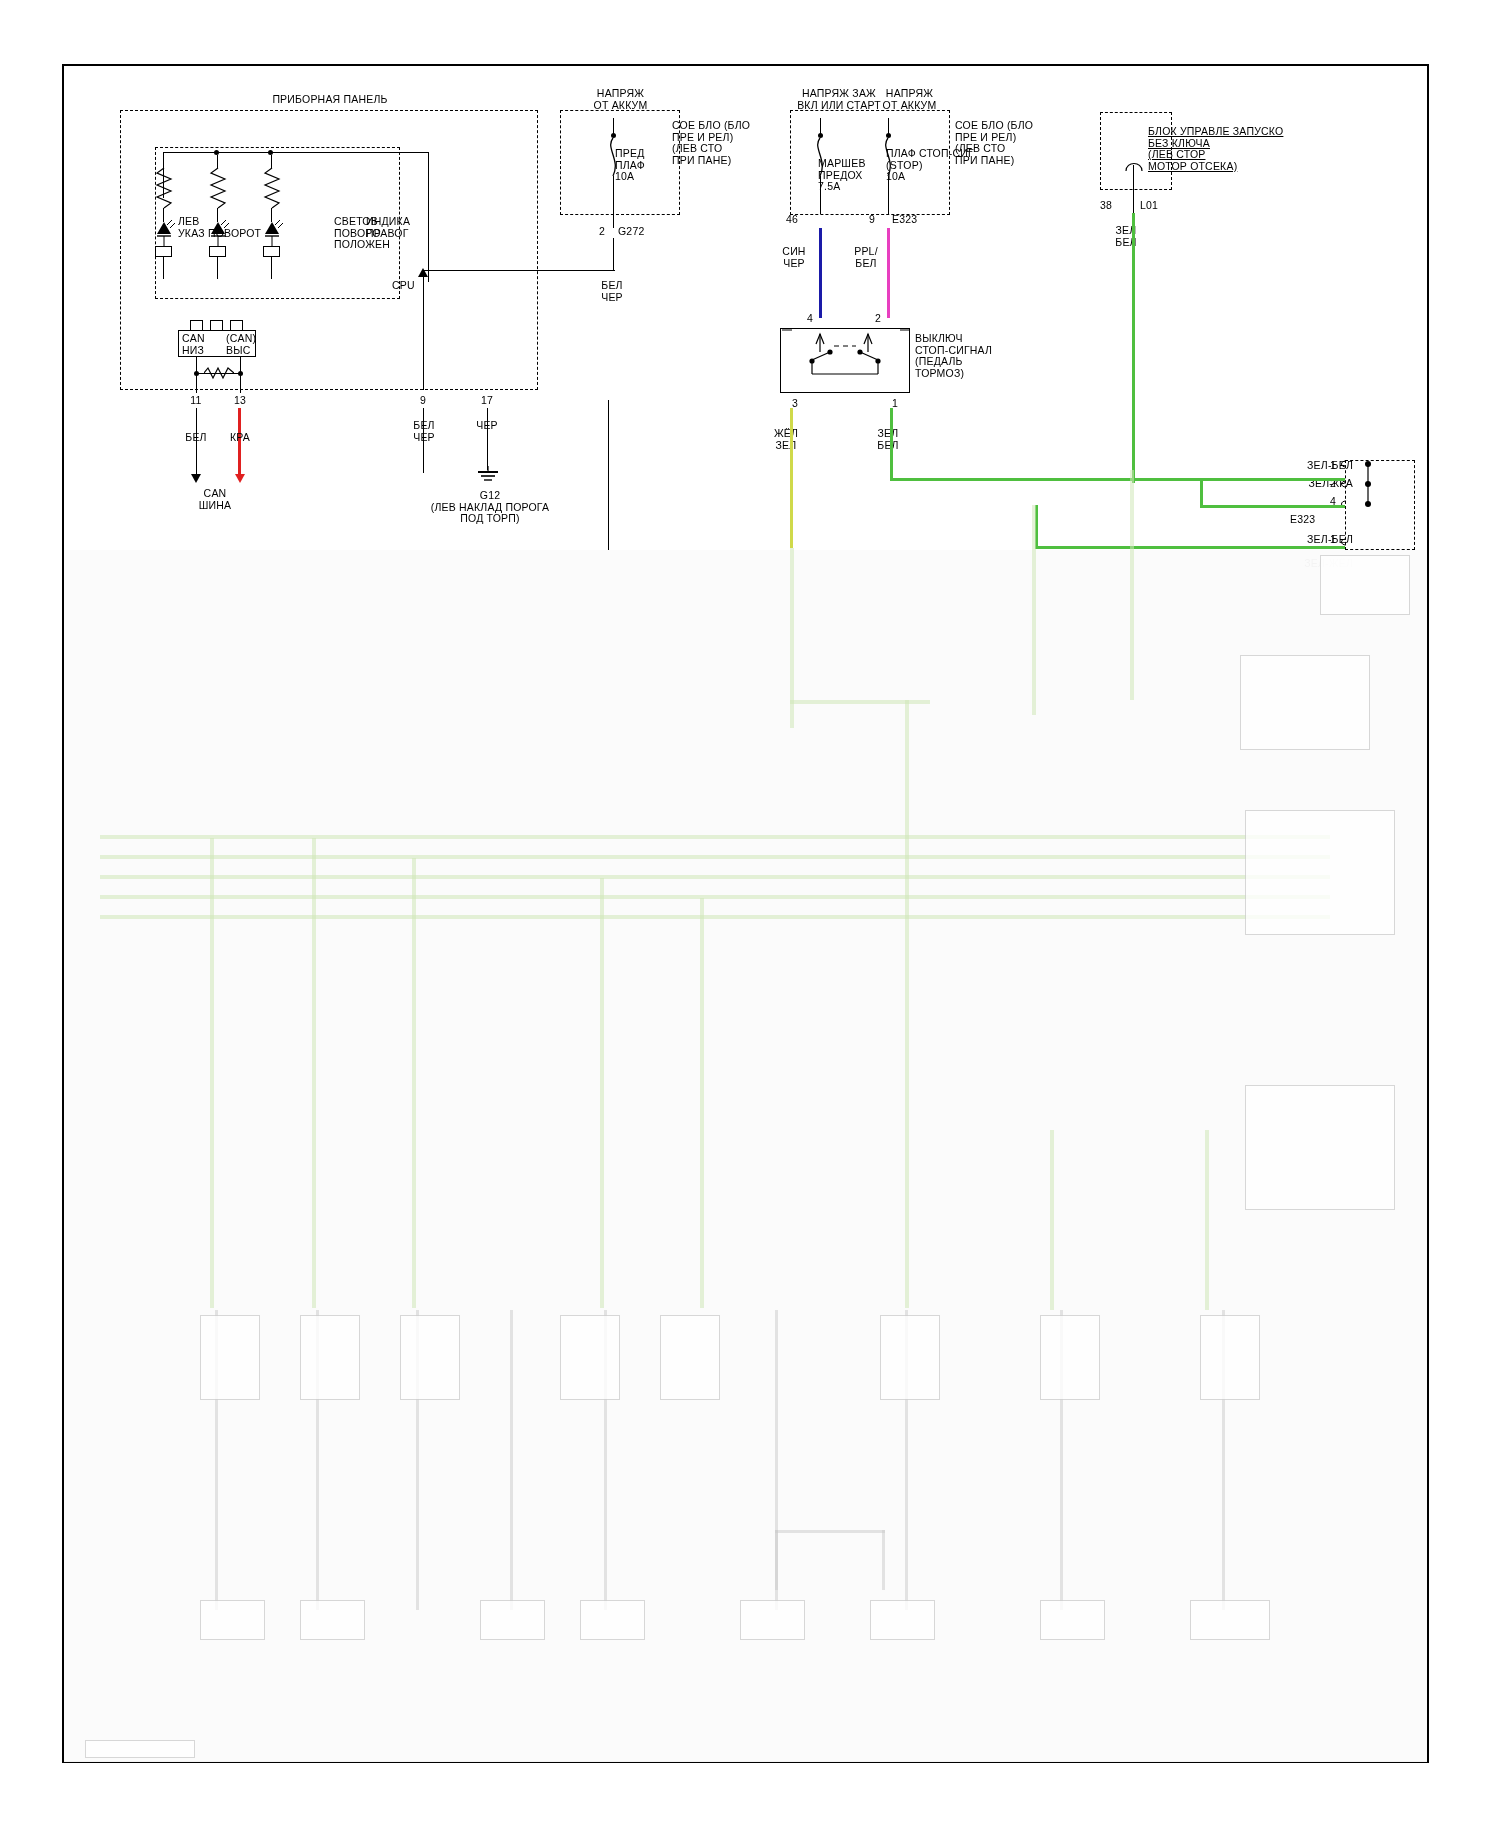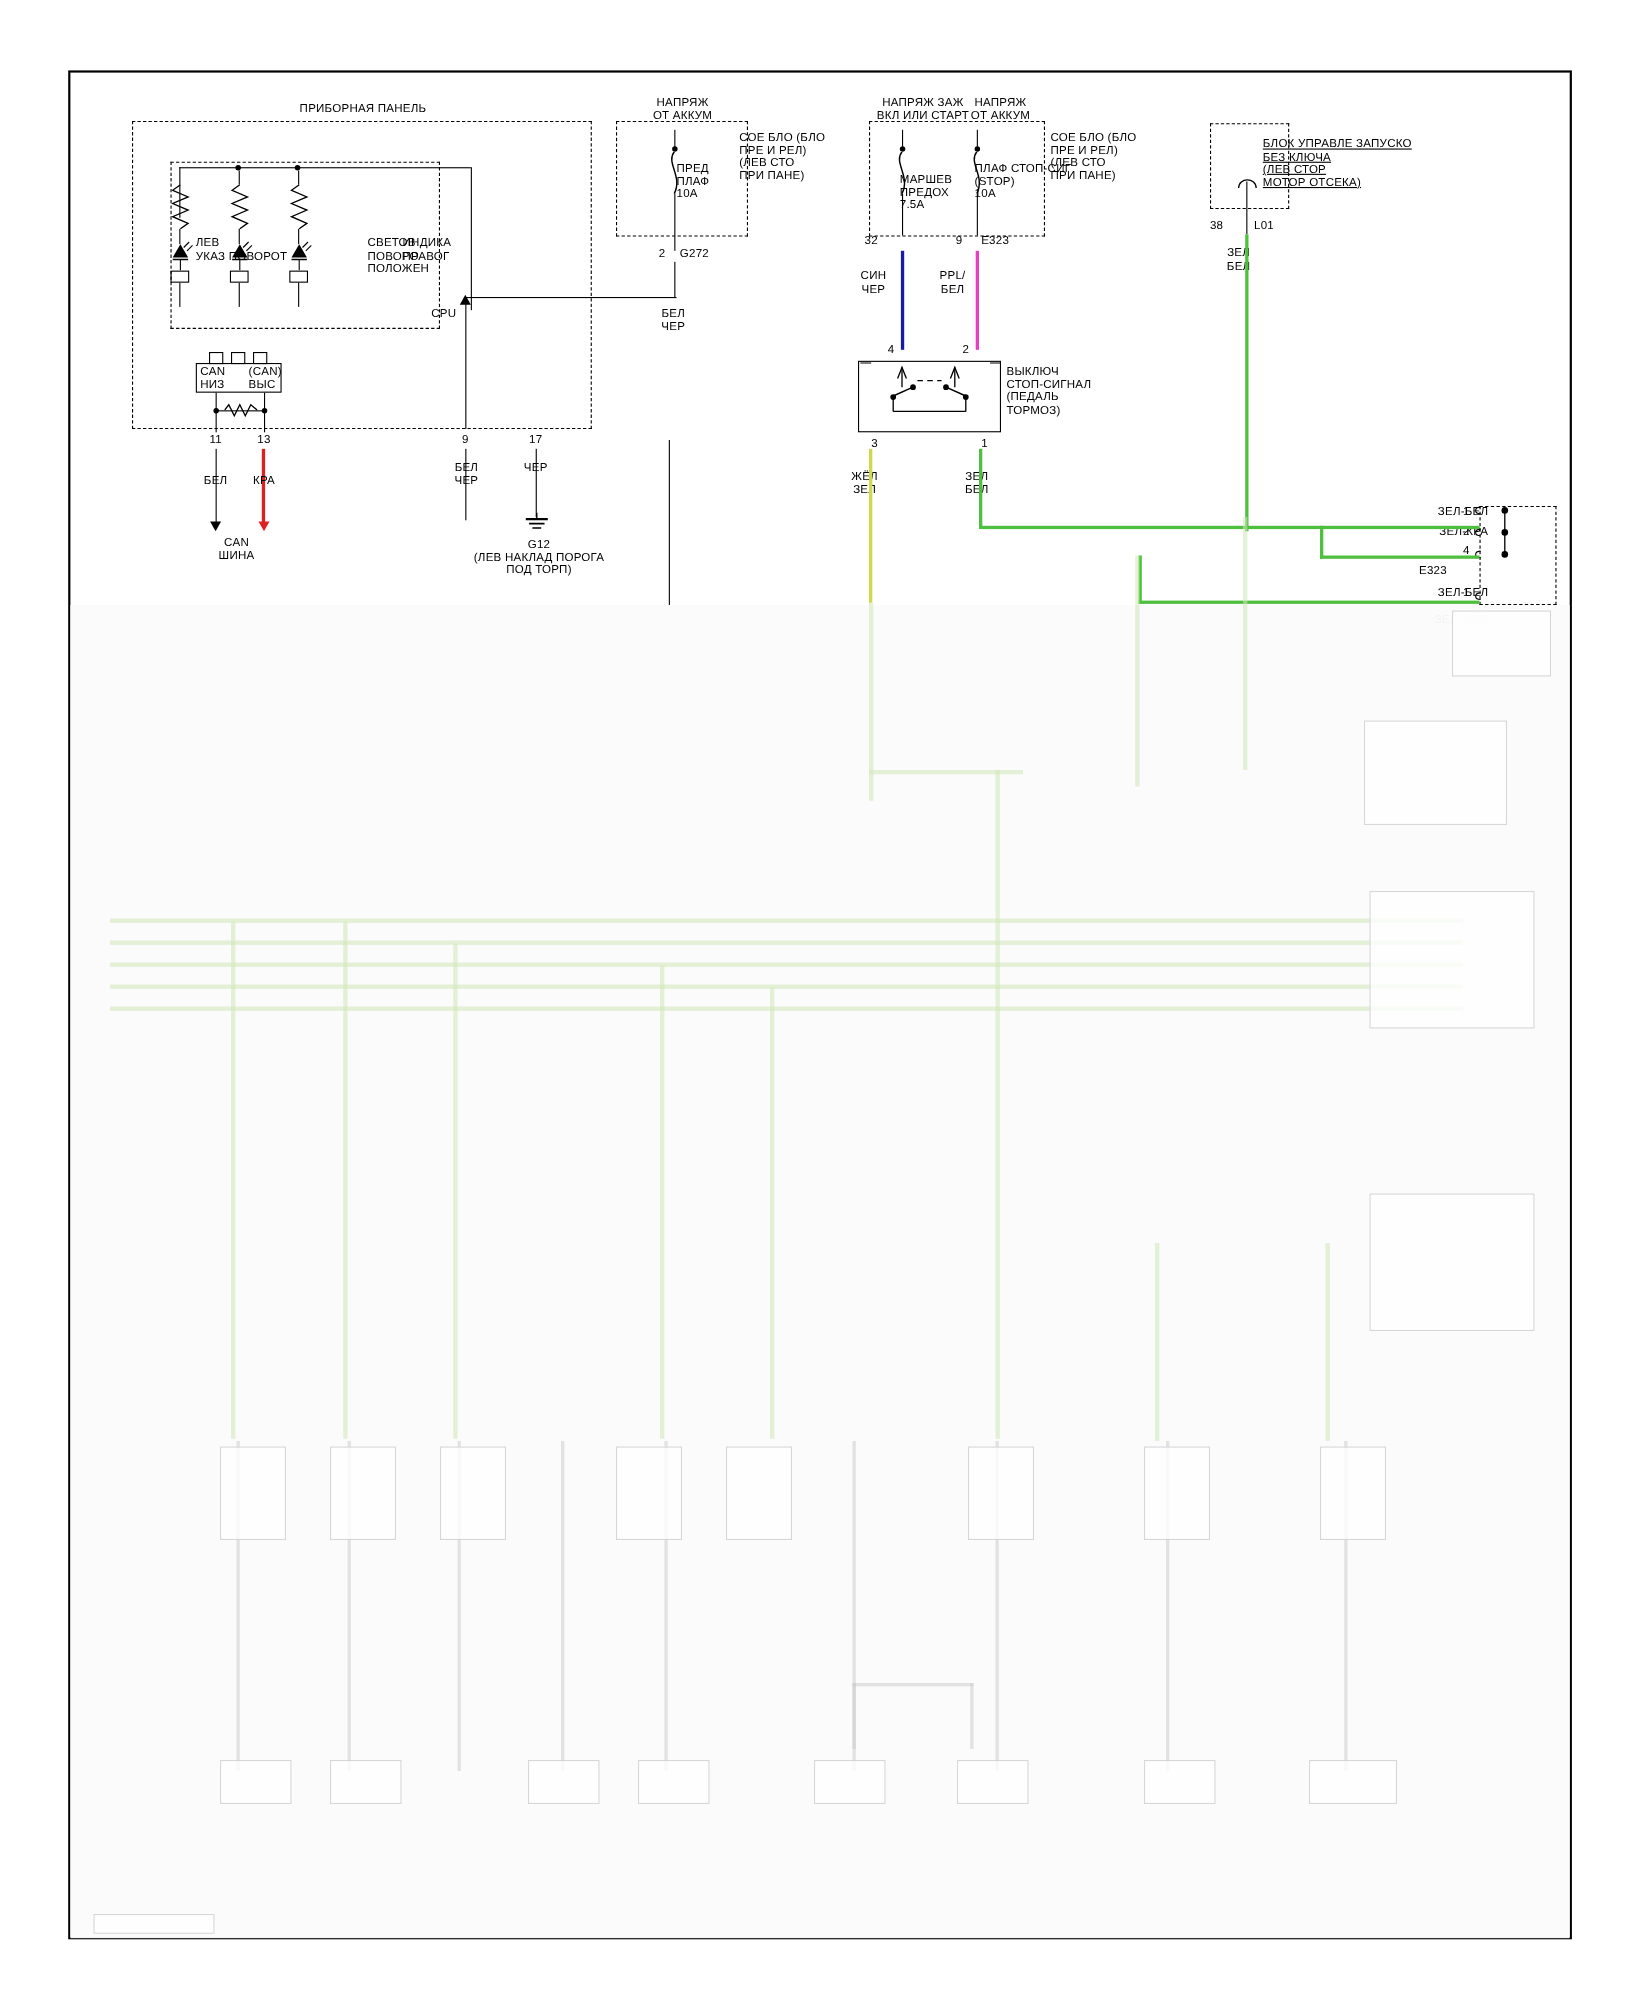--- a/index.html
+++ b/index.html
@@ -202,21 +202,21 @@
 
   <div class="line v" style="left:820px;top:118px;height:18px;"></div>
   <div class="dot" style="left:818px;top:133px;"></div>
   <svg style="position:absolute;left:812px;top:138px;" width="16" height="40" viewBox="0 0 16 40">
       <path d="M8,0 C0,10 16,22 8,38" fill="none" stroke="#000" stroke-width="1.3"></path>
     </svg>
   <div class="txt" style="left:818px;top:158px;">МАРШЕВ
 ПРЕДОХ
 7.5A</div>
   <div class="line v" style="left:820px;top:176px;height:38px;"></div>
-  <div class="txt r" style="left:768px;top:214px;width:30px;">32</div>
+  <div class="txt r" style="left:768px;top:214px;width:30px;">46</div>
 
   <div class="line v" style="left:888px;top:118px;height:18px;"></div>
   <div class="dot" style="left:886px;top:133px;"></div>
   <svg style="position:absolute;left:880px;top:138px;" width="16" height="40" viewBox="0 0 16 40">
       <path d="M8,0 C0,10 16,22 8,38" fill="none" stroke="#000" stroke-width="1.3"></path>
     </svg>
   <div class="txt" style="left:886px;top:148px;">ПЛАФ СТОП-СИГ
 (STOP)
 10A</div>
   <div class="line v" style="left:888px;top:176px;height:38px;"></div>

